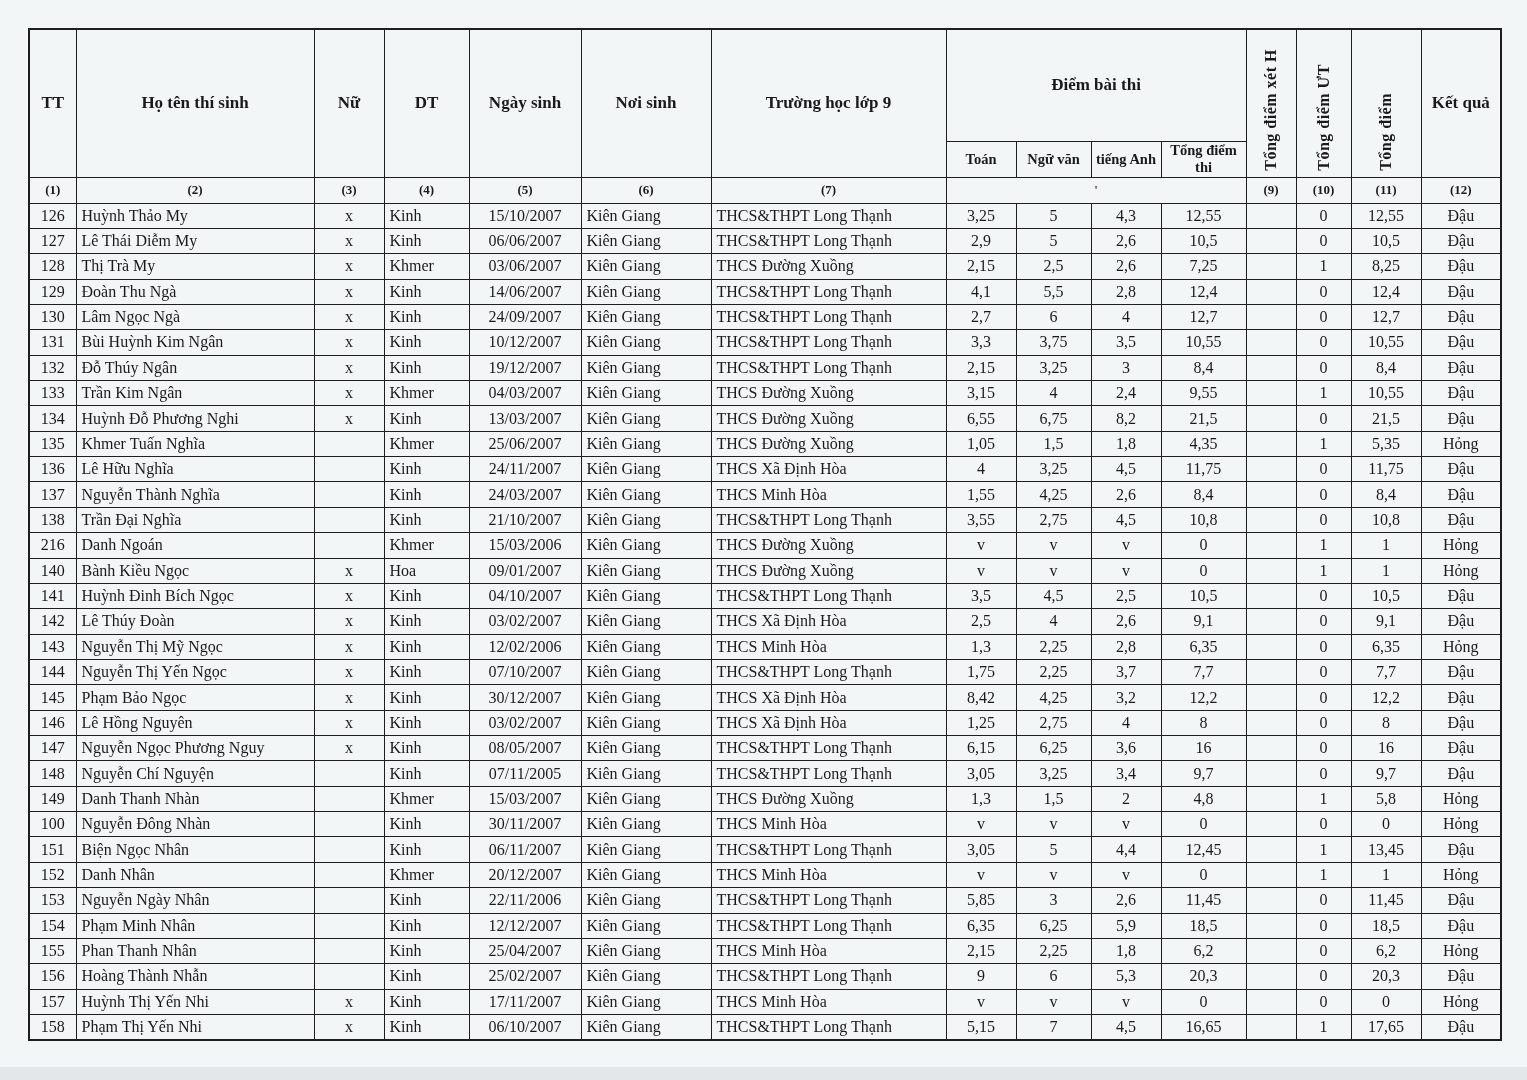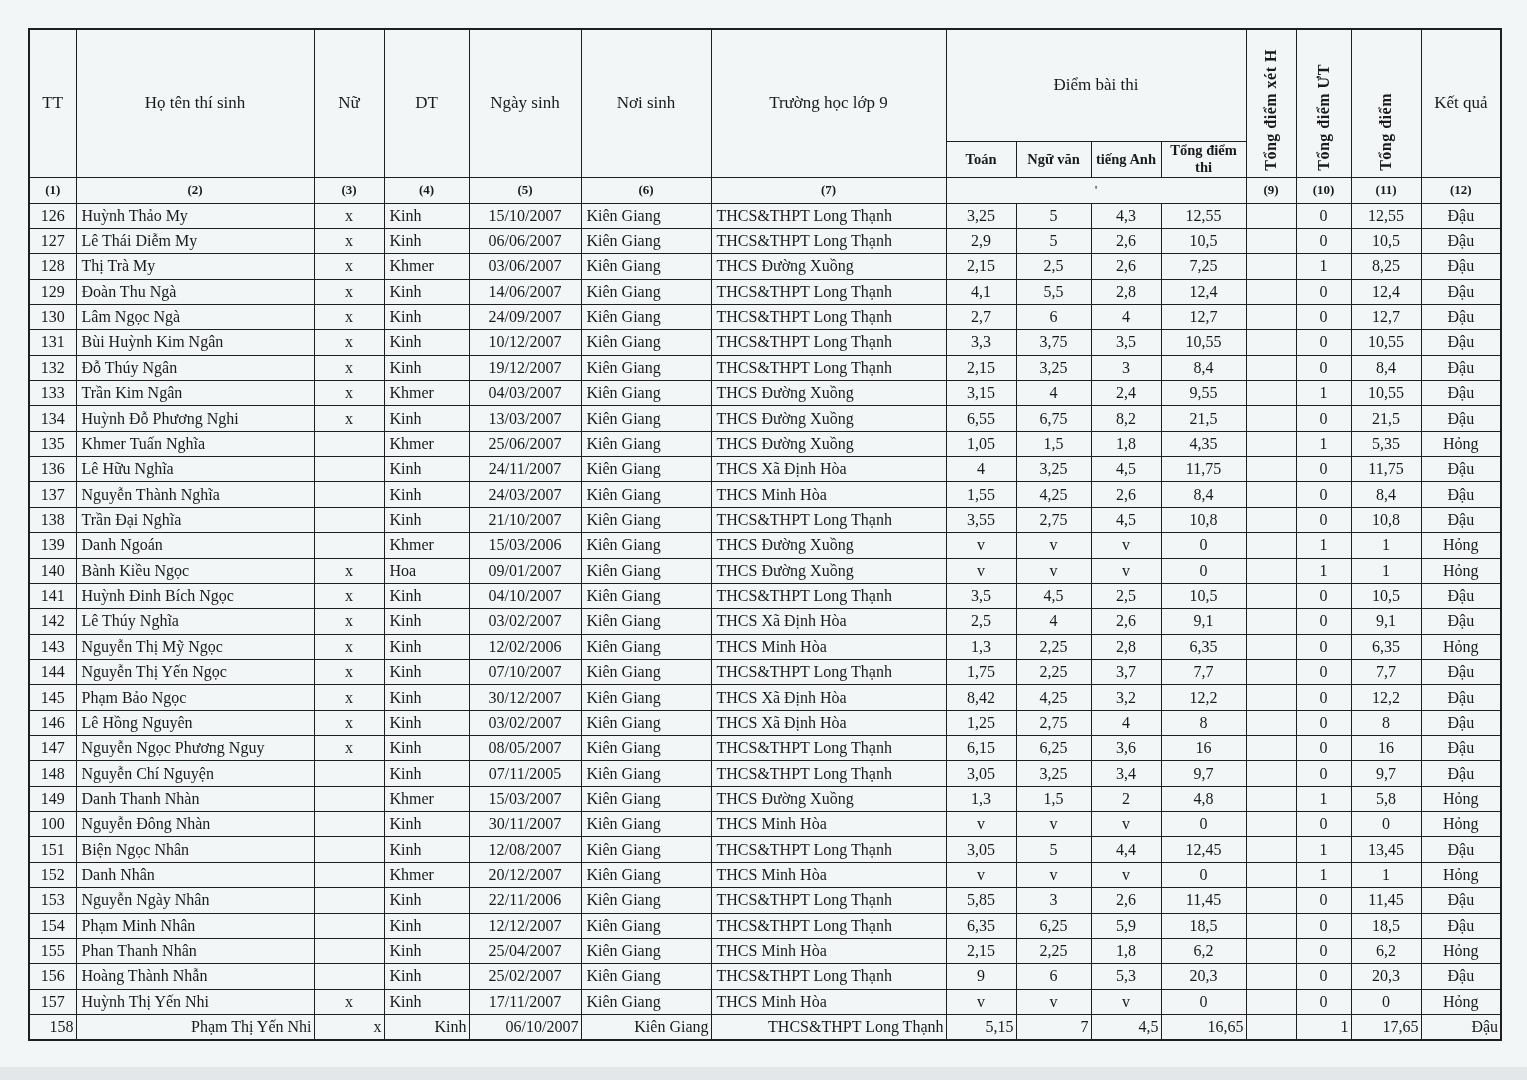--- a/index.html
+++ b/index.html
@@ -25,40 +25,40 @@
     border:1px solid var(--line);
     padding:0 2px;
     text-align:center;
     overflow:hidden;
     white-space:nowrap;
     font-weight:normal;
   }
   thead tr.main-row{height:112px;}
   thead tr.sub-row{height:36px;}
   thead tr.num-row{height:26px;}
-  thead th.h{font-weight:normal;font-size:17px;}
+  thead th.h{font-weight:bold;font-size:17px;}
   thead tr.sub-row th{font-weight:bold;font-size:14.5px;white-space:normal;line-height:1.15;}
   thead tr.num-row th{font-weight:bold;font-size:13px;}
   thead th.mark-cell{font-size:12px;color:#444;font-weight:normal;text-align:center;}
 
   th.vert{overflow:visible;position:relative;}
   th.vert .vtxt{
     position:absolute;
     left:50%;bottom:6px;
     transform:translateX(-50%) rotate(180deg);
     writing-mode:vertical-rl;
     font-weight:bold;font-size:16px;
     white-space:nowrap;
     letter-spacing:0.5px;
   }
 
   tbody tr{height:25.36px;padding-left:12px;}
   tbody td{font-size:16px;line-height:1;}
   tbody td.al{text-align:left;padding-left:5px;}
-  tbody tr:last-child td{border-bottom:2px solid var(--line);text-align:right;}
+  tbody tr:last-child td{border-bottom:2px solid var(--line);}
 
   .scanner-edge{
     position:absolute;left:0;bottom:0;width:1527px;height:13px;
     background:#e3e7e9;
   }
 </style>
 </head>
 <body>
 
 <div class="page">
@@ -338,21 +338,21 @@
           <td>3,55</td>
           <td>2,75</td>
           <td>4,5</td>
           <td>10,8</td>
           <td></td>
           <td>0</td>
           <td>10,8</td>
           <td>Đậu</td>
         </tr>
         <tr>
-          <td>139</td>
+          <td>216</td>
           <td class="al">Danh Ngoán</td>
           <td></td>
           <td class="al">Khmer</td>
           <td>15/03/2006</td>
           <td class="al">Kiên Giang</td>
           <td class="al">THCS Đường Xuồng</td>
           <td>v</td>
           <td>v</td>
           <td>v</td>
           <td>0</td>
@@ -390,21 +390,21 @@
           <td>4,5</td>
           <td>2,5</td>
           <td>10,5</td>
           <td></td>
           <td>0</td>
           <td>10,5</td>
           <td>Đậu</td>
         </tr>
         <tr>
           <td>142</td>
-          <td class="al">Lê Thúy Nghĩa</td>
+          <td class="al">Lê Thúy Đoàn</td>
           <td>x</td>
           <td class="al">Kinh</td>
           <td>03/02/2007</td>
           <td class="al">Kiên Giang</td>
           <td class="al">THCS Xã Định Hòa</td>
           <td>2,5</td>
           <td>4</td>
           <td>2,6</td>
           <td>9,1</td>
           <td></td>
@@ -546,21 +546,21 @@
           <td></td>
           <td>0</td>
           <td>0</td>
           <td>Hỏng</td>
         </tr>
         <tr>
           <td>151</td>
           <td class="al">Biện Ngọc Nhân</td>
           <td></td>
           <td class="al">Kinh</td>
-          <td>12/08/2007</td>
+          <td>06/11/2007</td>
           <td class="al">Kiên Giang</td>
           <td class="al">THCS&amp;THPT Long Thạnh</td>
           <td>3,05</td>
           <td>5</td>
           <td>4,4</td>
           <td>12,45</td>
           <td></td>
           <td>1</td>
           <td>13,45</td>
           <td>Đậu</td>

